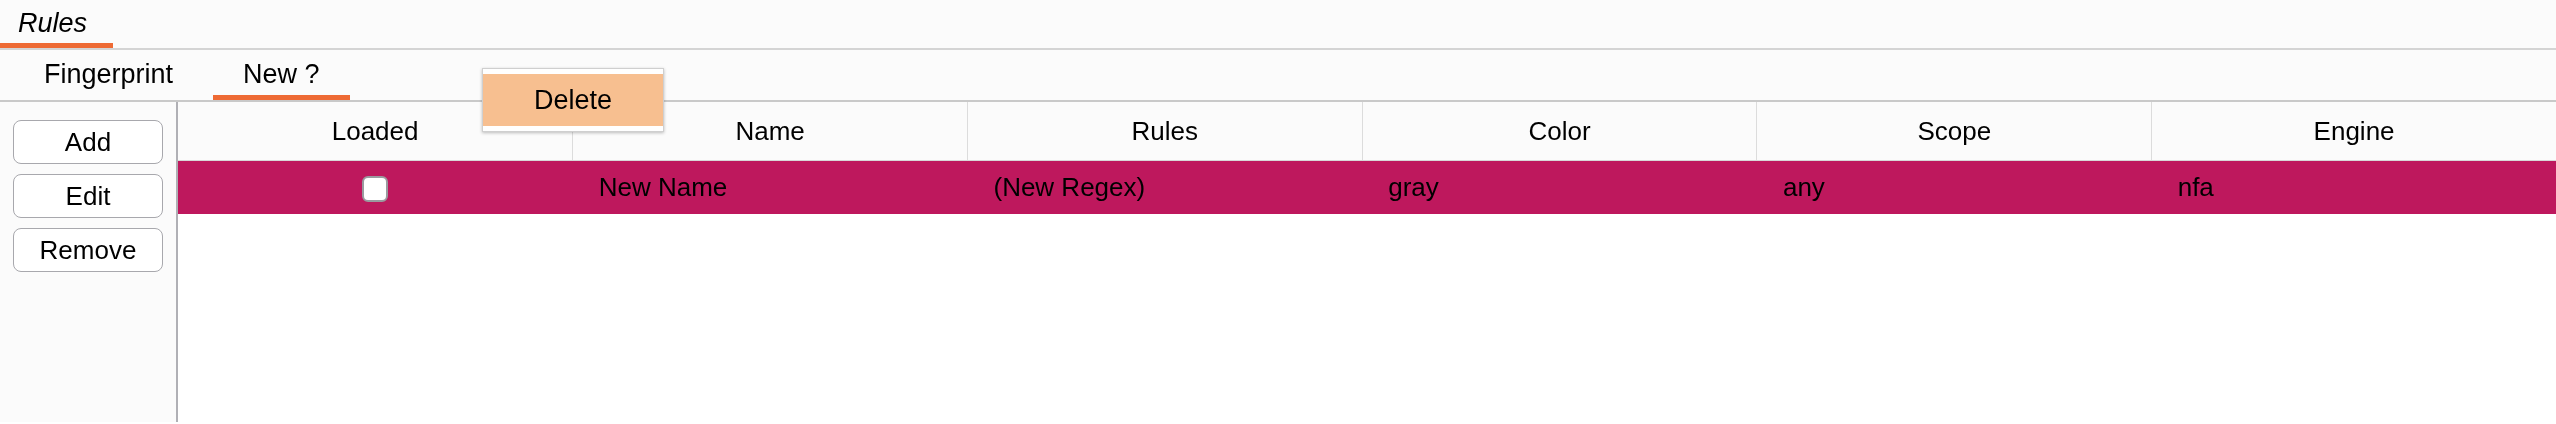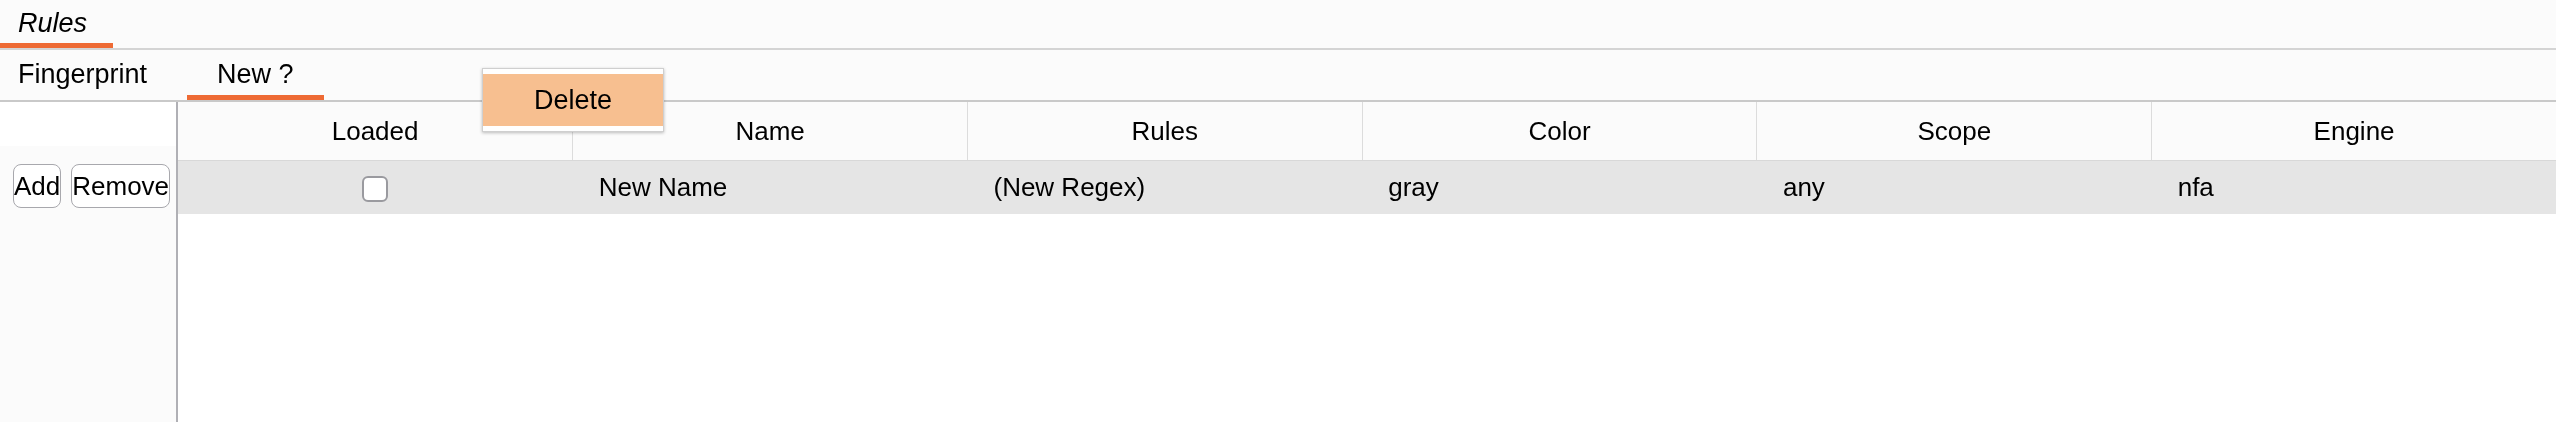--- a/index.html
+++ b/index.html
@@ -50,20 +50,21 @@
 
   
   .tabbar-secondary {
     position: relative;
     height: 52px;
     background: #fbfbfb;
     border-bottom: 2px solid #c9c9c9;
     display: flex;
     align-items: flex-start;
     box-sizing: border-box;
+    padding-left: 26px;
   }
   .tabbar-secondary .tab {
     position: relative;
     font-size: 27px;
     line-height: 48px;
     padding: 0 30px;
     color: #000;
     white-space: nowrap;
     cursor: default;
   }
@@ -111,23 +112,22 @@
     box-sizing: border-box;
   }
 
   .side-buttons {
     width: 176px;
     flex: 0 0 176px;
     padding: 18px 13px 0 13px;
     box-sizing: border-box;
     background: #fbfbfb;
     display: flex;
-    flex-direction: row;
+    flex-direction: column;
     gap: 10px;
-    margin-top: 44px;
   }
   .side-buttons .btn {
     height: 44px;
     border: 1px solid #a8a8ad;
     border-radius: 8px;
     background: #ffffff;
     font-size: 26px;
     line-height: 42px;
     text-align: center;
     color: #000;
@@ -161,21 +161,21 @@
     color: #000;
     box-sizing: border-box;
   }
   table.rules-table thead th:last-child { border-right: none; }
 
   table.rules-table tbody td {
     font-size: 26px;
     padding: 11px 0 11px 26px;
     text-align: left;
     color: #000;
-    background: #e5e5e5;
+    background: #be185d;
     vertical-align: middle;
     box-sizing: border-box;
   }
   table.rules-table tbody td.cell-checkbox {
     text-align: center;
     padding-left: 0;
   }
   .checkbox {
     display: inline-block;
     width: 26px;
@@ -209,20 +209,21 @@
 <div class="context-menu">
   <div class="menu-item highlighted">
     <span>Delete</span>
   </div>
 </div>
 
 <div class="content">
 
   <div class="side-buttons">
     <button class="btn">Add</button>
+    <button class="btn">Edit</button>
     <button class="btn">Remove</button>
   </div>
 
   <div class="table-wrap">
     <table class="rules-table">
       <colgroup>
         <col style="width:16.6%">
         <col style="width:16.6%">
         <col style="width:16.6%">
         <col style="width:16.6%">

